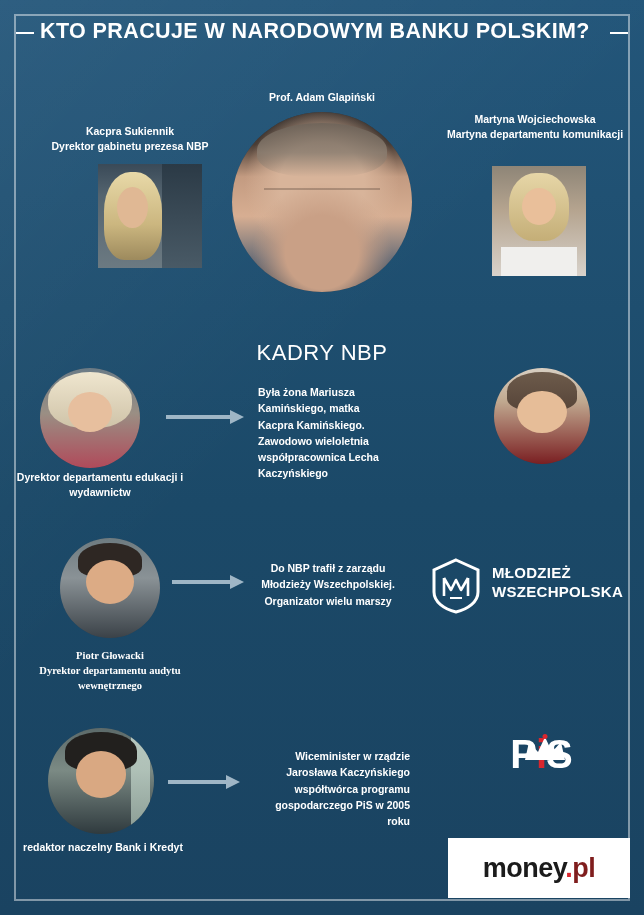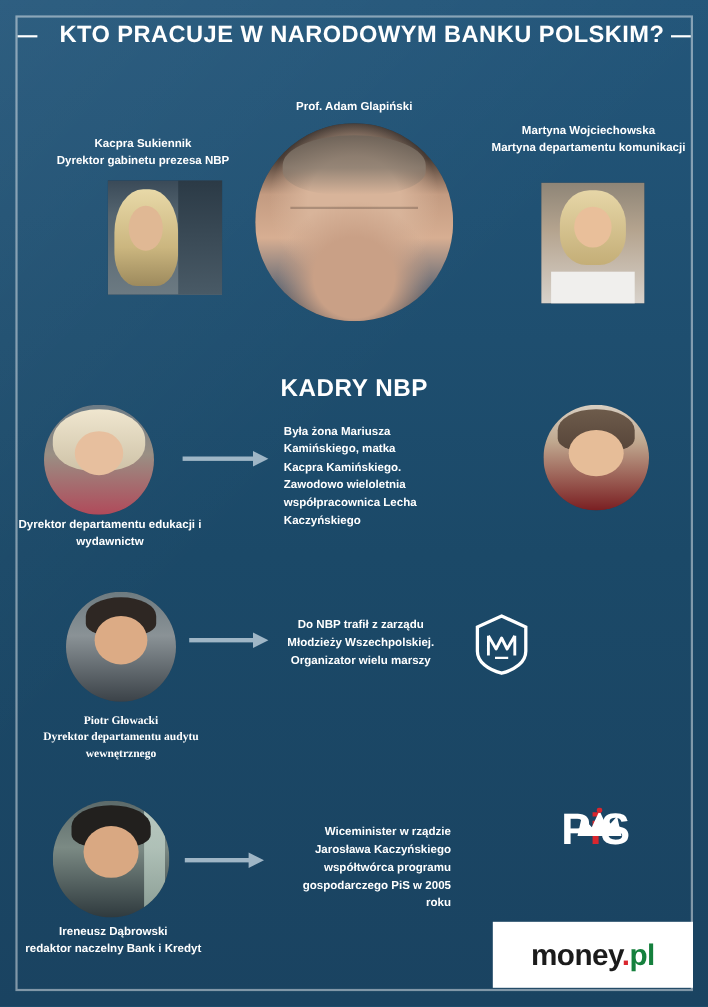--- a/index.html
+++ b/index.html
@@ -28,21 +28,21 @@
     border: 2px solid rgba(255,255,255,0.45);
     z-index: 1;
     pointer-events: none;
   }
   .content { position: relative; z-index: 2; }
 
   
   .header {
     position: absolute;
     top: 20px; left: 0; width: 644px;
-    text-align: right;
+    text-align: left;
   }
   .header h1 {
     font-size: 21.5px;
     letter-spacing: 0.4px;
     font-weight: bold;
     text-transform: uppercase;
     padding: 0 40px;
     line-height: 1.1;
   }
   .header-rule-left, .header-rule-right {
@@ -144,21 +144,21 @@
     background: #e9bf9a;
   }
   .right-top-photo .suit {
     position: absolute; bottom: 0; left: 10%; width: 80%; height: 26%;
     background: #f0efed;
   }
 
   .kadry {
     position: absolute; top: 340px; left: 0; width: 644px;
     text-align: center;
-    font-size: 22px; font-weight: bold; letter-spacing: 0.5px;
+    font-size: 22px; font-weight: normal; letter-spacing: 0.5px;
   }
 
   
   .row-photo { position: absolute; width: 100px; height: 100px; }
 
   .r1-photo { top: 368px; left: 40px; }
   .r1-photo .face {
     position: absolute; inset: 0;
     background: linear-gradient(180deg, #6b7b86 0%, #9a8f84 45%, #b04a5a 100%);
   }
@@ -279,21 +279,21 @@
   .money {
     position: absolute; top: 838px; left: 448px;
     width: 182px; height: 60px;
     background: #ffffff;
     display: flex; align-items: center; justify-content: center;
   }
   .money-text {
     font-size: 27px; color: #1b1b1b; font-weight: bold; letter-spacing: -0.5px;
   }
   .money-text .dot { color: #d9262e; }
-  .money-text .pl { color: #15803d; text-align: right; }
+  .money-text .pl { color: #7f1d1d; text-align: right; }
 </style>
 </head>
 <body>
 
 <div class="bg-wash"></div>
 <div class="frame"></div>
 
 <div class="content">
 
   <div class="header">
@@ -368,30 +368,33 @@
     <div class="head"></div>
   </div>
   <div class="r2-text">Do NBP trafił z zarządu Młodzieży Wszechpolskiej. Organizator wielu marszy</div>
 
   <div class="mw-logo">
     <svg class="mw-mark" viewBox="0 0 52 56">
       <path d="M26 2 L48 12 L48 34 C48 44 38 51 26 54 C14 51 4 44 4 34 L4 12 Z" fill="none" stroke="#ffffff" stroke-width="3"></path>
       <path d="M14 20 L14 38 M14 20 L21 32 L26 22 L31 32 L38 20 M38 20 L38 38" fill="none" stroke="#ffffff" stroke-width="2.6" stroke-linejoin="round"></path>
       <path d="M20 40 L32 40" stroke="#ffffff" stroke-width="2"></path>
     </svg>
+    <div class="mw-text">
+      <div>MŁODZIEŻ</div>
+      <div>WSZECHPOLSKA</div>
+    </div>
   </div>
 
   <div class="photo row-photo r3-photo">
     <div class="face"></div>
     <div class="lightstrip"></div>
     <div class="hair"></div>
     <div class="skin"></div>
   </div>
   <div class="cap r3-caption">
-    <span class="name">Ireneusz Dąbrowski</span>
     <span class="role">redaktor naczelny Bank i Kredyt</span>
   </div>
   <div class="arrow a3">
     <div class="shaft"></div>
     <div class="head"></div>
   </div>
   <div class="r3-text">Wiceminister w rządzie Jarosława Kaczyńskiego współtwórca programu gospodarczego PiS w 2005 roku</div>
 
   <div class="pis-logo">
     <svg class="pis-crown" viewBox="0 0 46 30">

